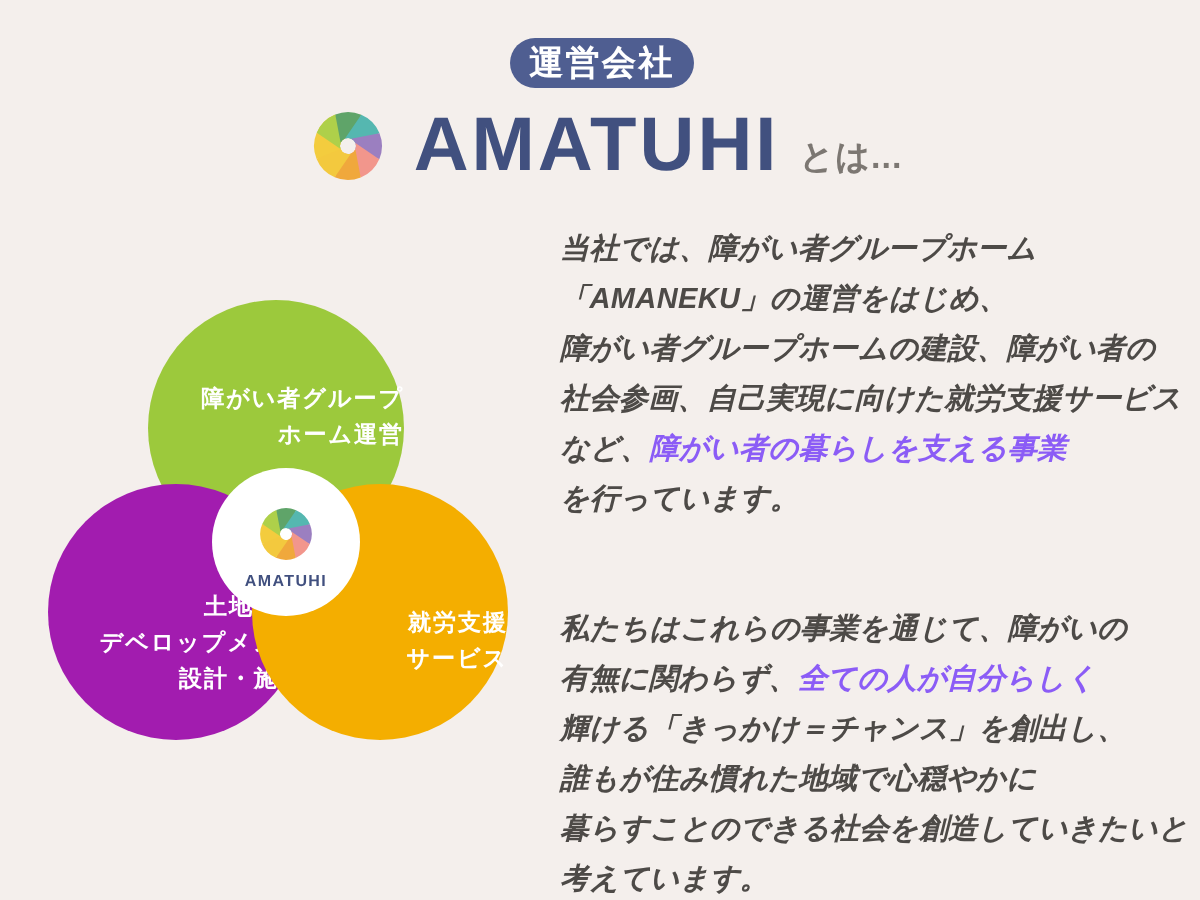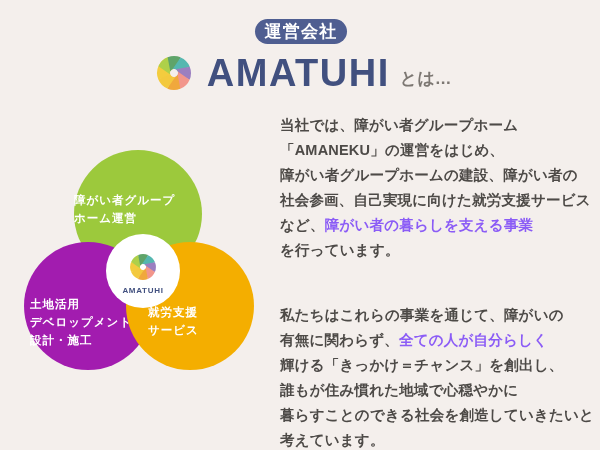--- a/index.html
+++ b/index.html
@@ -78,21 +78,21 @@
     left: 8px;
     top: 150px;
     width: 262px;
     height: 250px;
   }
   .venn-circle {
     position: absolute;
     border-radius: 50%;
     display: flex;
     flex-direction: column;
-    align-items: flex-start;
+    align-items: flex-end;
     justify-content: center;
     color: #ffffff;
     font-size: 11.5px;
     font-weight: 700;
     letter-spacing: 1px;
     line-height: 1.55;
     text-align: center;
     box-sizing: border-box;
   }
   #circle-green {
@@ -156,20 +156,21 @@
   .para { margin: 0; }
   #para-2 { margin-top: 40px; }
   .copy-line {
     display: block;
     font-size: 14.5px;
     line-height: 25px;
     color: #4d4a47;
     font-weight: 700;
     letter-spacing: 0.2px;
     white-space: nowrap;
+    font-style: italic;
   }
   .hl { color: #8b5cf6; }
 </style>
 </head>
 <body>
 
 <div id="header">
   <div id="badge">運営会社</div>
 
   <div id="logo-row">

